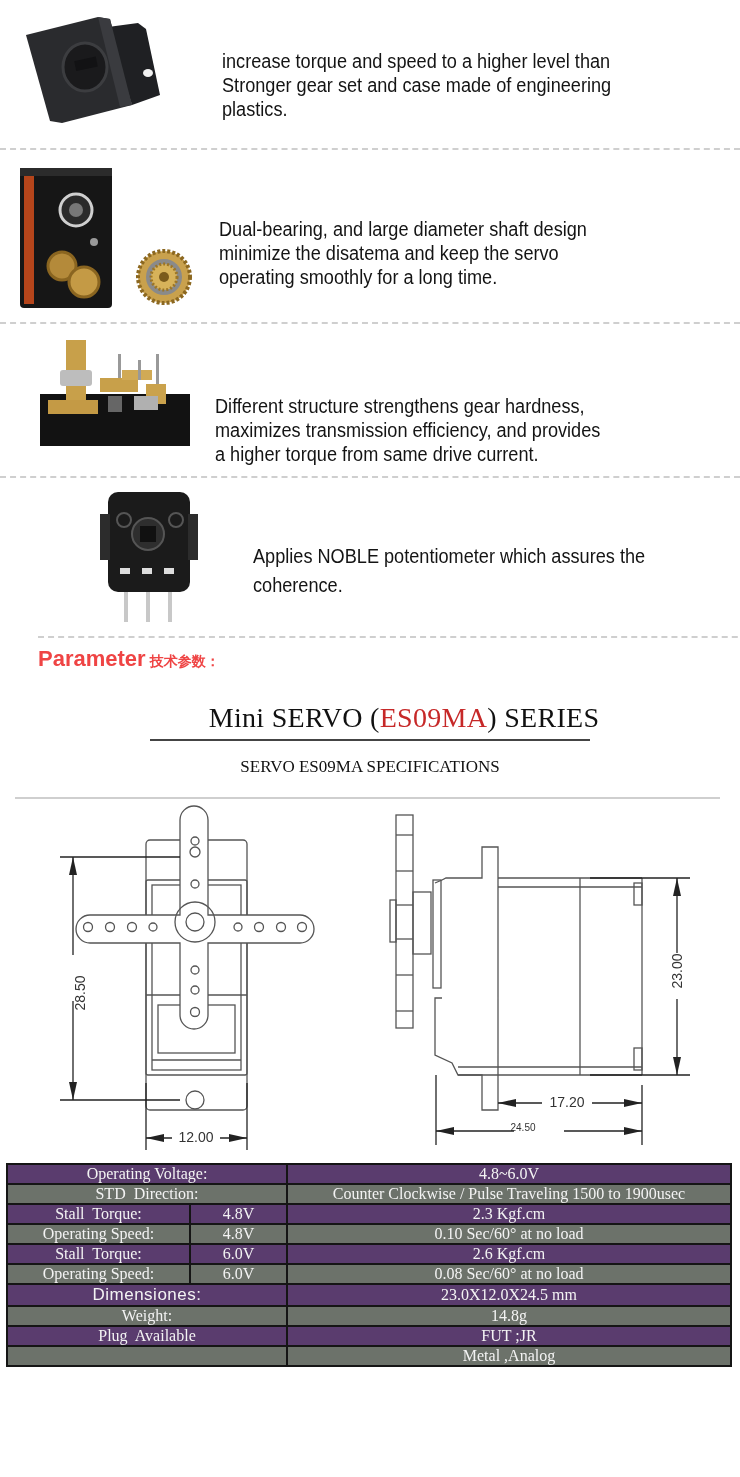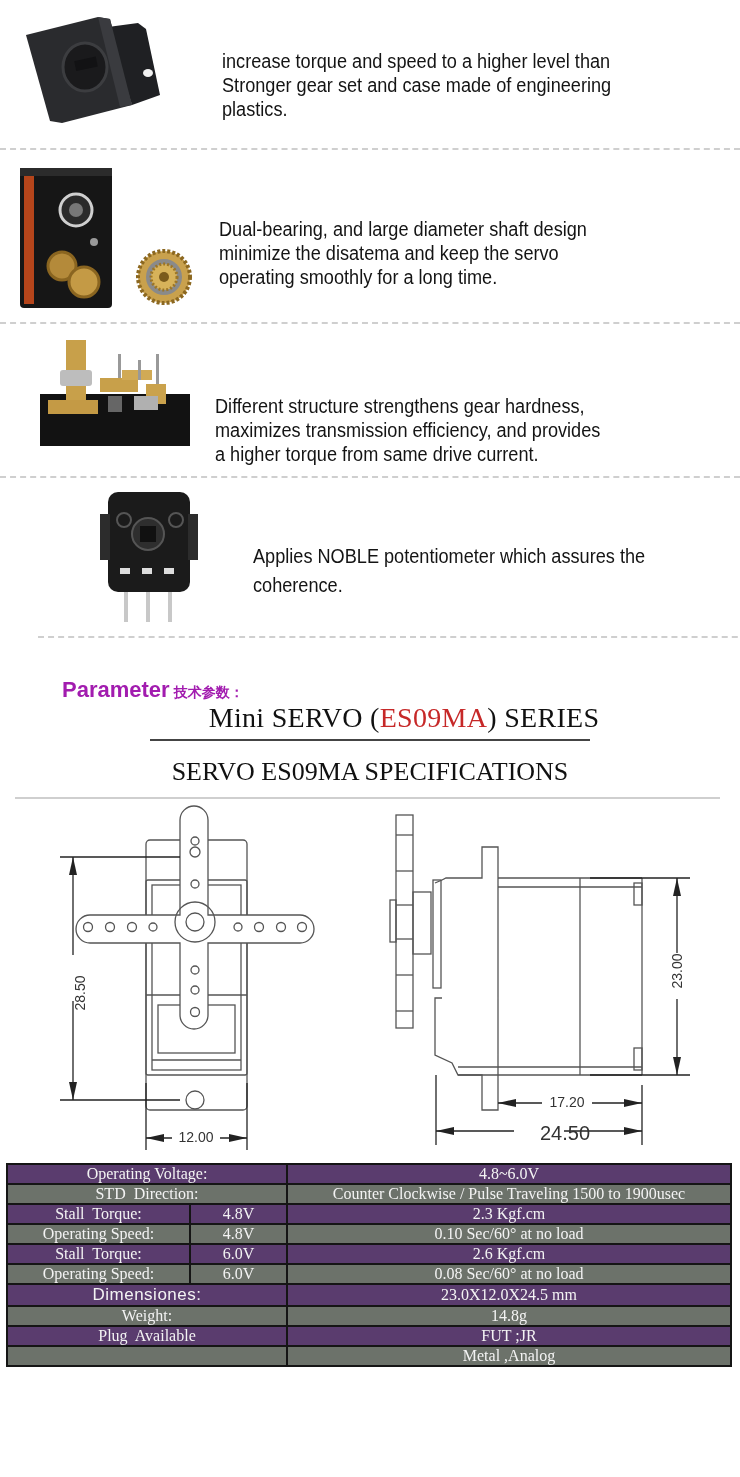--- a/index.html
+++ b/index.html
@@ -8,27 +8,27 @@
 
   .feature { position: absolute; left: 0; width: 740px; padding-left: 40px; }
   .feature .divider { position: absolute; left: 0; right: 0; bottom: 0; height: 0; border-bottom: 2px dashed #cfcfcf; }
   .feature .text {
     position: absolute; font-size: 19.5px; line-height: 24px; color: #141414;
     transform: scaleX(0.93); transform-origin: left top; white-space: nowrap;
   }
   .feature .text span { display: block; }
   .img { position: absolute; }
 
-  .param-heading { position: absolute; left: 38px; top: 677px; color: #a21caf; font-weight: bold; font-size: 22px; margin-left: 24px; }
+  .param-heading { position: absolute; left: 38px; top: 646px; color: #ef4444; font-weight: bold; font-size: 22px; }
   .param-heading .cn { font-size: 14px; margin-left: 4px; }
 
   .series-title { position: absolute; left: 0; width: 740px; top: 702px; text-align: center; font-family: "Liberation Serif", serif; font-size: 28px; color: #111; letter-spacing: 0.3px; margin-left: 34px; }
   .series-title .model { color: #c62828; }
   .series-rule { position: absolute; left: 150px; width: 440px; top: 739px; height: 2px; background: #444; }
-  .spec-title { position: absolute; left: 0; width: 740px; top: 757px; text-align: center; font-family: "Liberation Serif", serif; font-size: 26px; color: #111; }
+  .spec-title { position: absolute; left: 0; width: 740px; top: 757px; text-align: center; font-family: "Liberation Serif", serif; font-size: 17px; color: #111; }
   .spec-rule { position: absolute; left: 15px; width: 705px; top: 797px; height: 2px; background: #cfcfcf; }
 
   .drawing { position: absolute; top: 805px; }
 
   .spec-table { position: absolute; left: 6px; top: 1163px; width: 726px; border-collapse: collapse; font-family: "Liberation Serif", serif; font-size: 16px; color: #f3f3f3; }
   .spec-table td { border: 2px solid #151515; height: 19px; text-align: center; padding: 0; white-space: nowrap; }
   .spec-table tr.purple td { background: #5a3c6e; }
   .spec-table tr.gray td { background: #6c726a; }
   .spec-table td.c-label { width: 183px; margin-top: 8px; }
   .spec-table td.c-volt { width: 97px; }
@@ -211,21 +211,21 @@
   <polygon points="128,298 146,294 146,302" fill="#222" stroke="none"></polygon>
   <polygon points="272,298 254,294 254,302" fill="#222" stroke="none"></polygon>
   <rect x="172" y="290" width="50" height="18" fill="#fff" stroke="none"></rect>
   <line x1="66" y1="326" x2="272" y2="326" stroke="#222"></line>
   <polygon points="66,326 84,322 84,330" fill="#222" stroke="none"></polygon>
   <polygon points="272,326 254,322 254,330" fill="#222" stroke="none"></polygon>
   <rect x="144" y="318" width="50" height="18" fill="#fff" stroke="none"></rect>
 </svg>
 <div style="position:absolute; left:657px; top:963px; font-size:14px; color:#333; transform:rotate(-90deg); transform-origin:center; width:40px; text-align:center;">23.00</div>
 <div style="position:absolute; left:542px; top:1094px; font-size:14px; color:#333; width:50px; text-align:center;">17.20</div>
-<div style="position:absolute; left:540px; top:1122px; font-size:20px; color:#333; width:50px; text-align:center;">24.50</div>
+<div style="position:absolute; left:498px; top:1122px; font-size:10px; color:#333; width:50px; text-align:center;">24.50</div>
 
 <table class="spec-table">
   <tbody>
       <tr class="purple">
     <td colspan="2">Operating Voltage:</td>
     <td>4.8~6.0V</td>
   </tr>
   <tr class="gray">
     <td colspan="2" style="white-space:pre;">STD  Direction:</td>
     <td>Counter Clockwise / Pulse Traveling 1500 to 1900usec</td>

